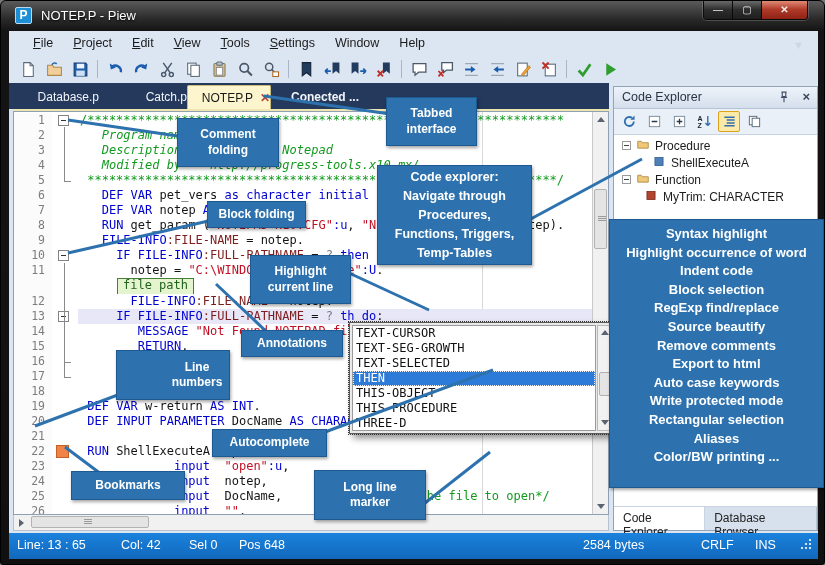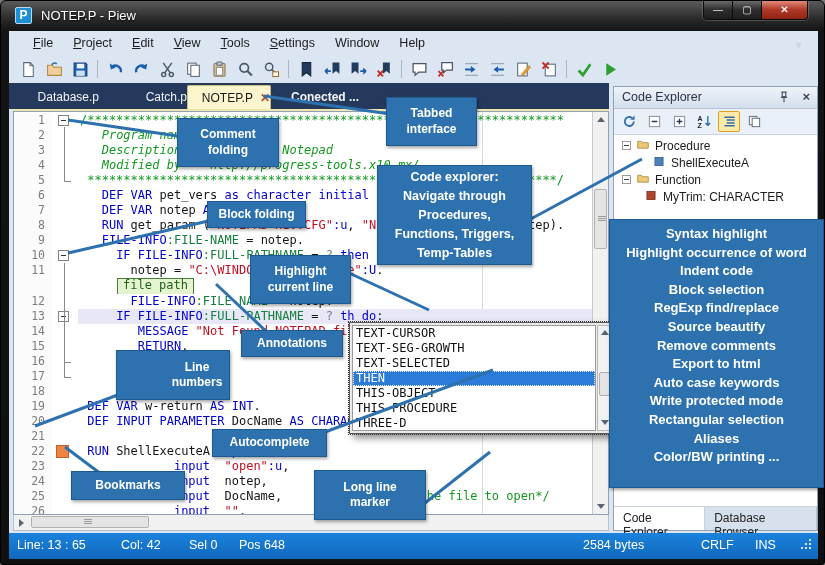--- a/index.html
+++ b/index.html
@@ -42,21 +42,21 @@
   #longline{position:absolute;left:468px;top:0;width:1px;height:100%;background:#d9d9d9;}
   #code-rows{position:absolute;left:0;top:1px;right:16px;bottom:0;}
   .ed-row{display:flex;height:15px;font-family:"DejaVu Sans Mono",monospace;font-size:12px;line-height:15px;}
   .ed-row .ln{width:38px;text-align:right;padding-right:7px;color:#7d7d7d;background:#fbfbfb;font-size:11.5px;}
   .ed-row .fold{width:26px;position:relative;background:#fff;}
   .ed-row .code{flex:1;white-space:pre;padding-left:2px;color:#151515;overflow:hidden;}
   .ed-row.cur .code{background:#e7e7f8;}
   .ann-row{height:16px;}
   .ann-row .ab{display:inline-block;margin-left:37px;height:27px;border:1px solid #45803b;background:#e4f4cf;
                color:#20621c;font-family:"DejaVu Sans Mono",monospace;font-size:12px;line-height:13px;padding:0 5px;}
-  .k{color:#0000d0;} .a{color:#15803d;} .s{color:#c21024;} .c{color:#129a1e;}
+  .k{color:#0000d0;} .a{color:#7f1d1d;} .s{color:#c21024;} .c{color:#129a1e;}
   .i{color:#129a1e;font-style:italic;} .q{color:#6f7f7f;} .p{color:#151515;}
   .fold-box{position:absolute;left:6px;top:2px;width:11px;height:11px;border:1px solid #848484;background:#fff;}
   .fold-box::after{content:"";position:absolute;left:2px;top:4px;width:5px;height:1px;background:#333;}
   .bm-box{position:absolute;left:4px;top:1px;width:13px;height:13px;background:#f08447;border:1px solid #c55f24;}
   .fline{position:absolute;background:#8a8a8a;z-index:3;}
   
   #ed-vscroll{position:absolute;right:0;top:0;width:16px;height:100%;background:#f1f1f1;border-left:1px solid #c9c9c9;}
   .sb-arrow{position:absolute;left:0;width:15px;height:15px;background:#f1f1f1;}
   .tri{width:0;height:0;position:absolute;left:4px;}
   .tri.up{top:5px;border-left:4px solid transparent;border-right:4px solid transparent;border-bottom:5px solid #5a6470;}

